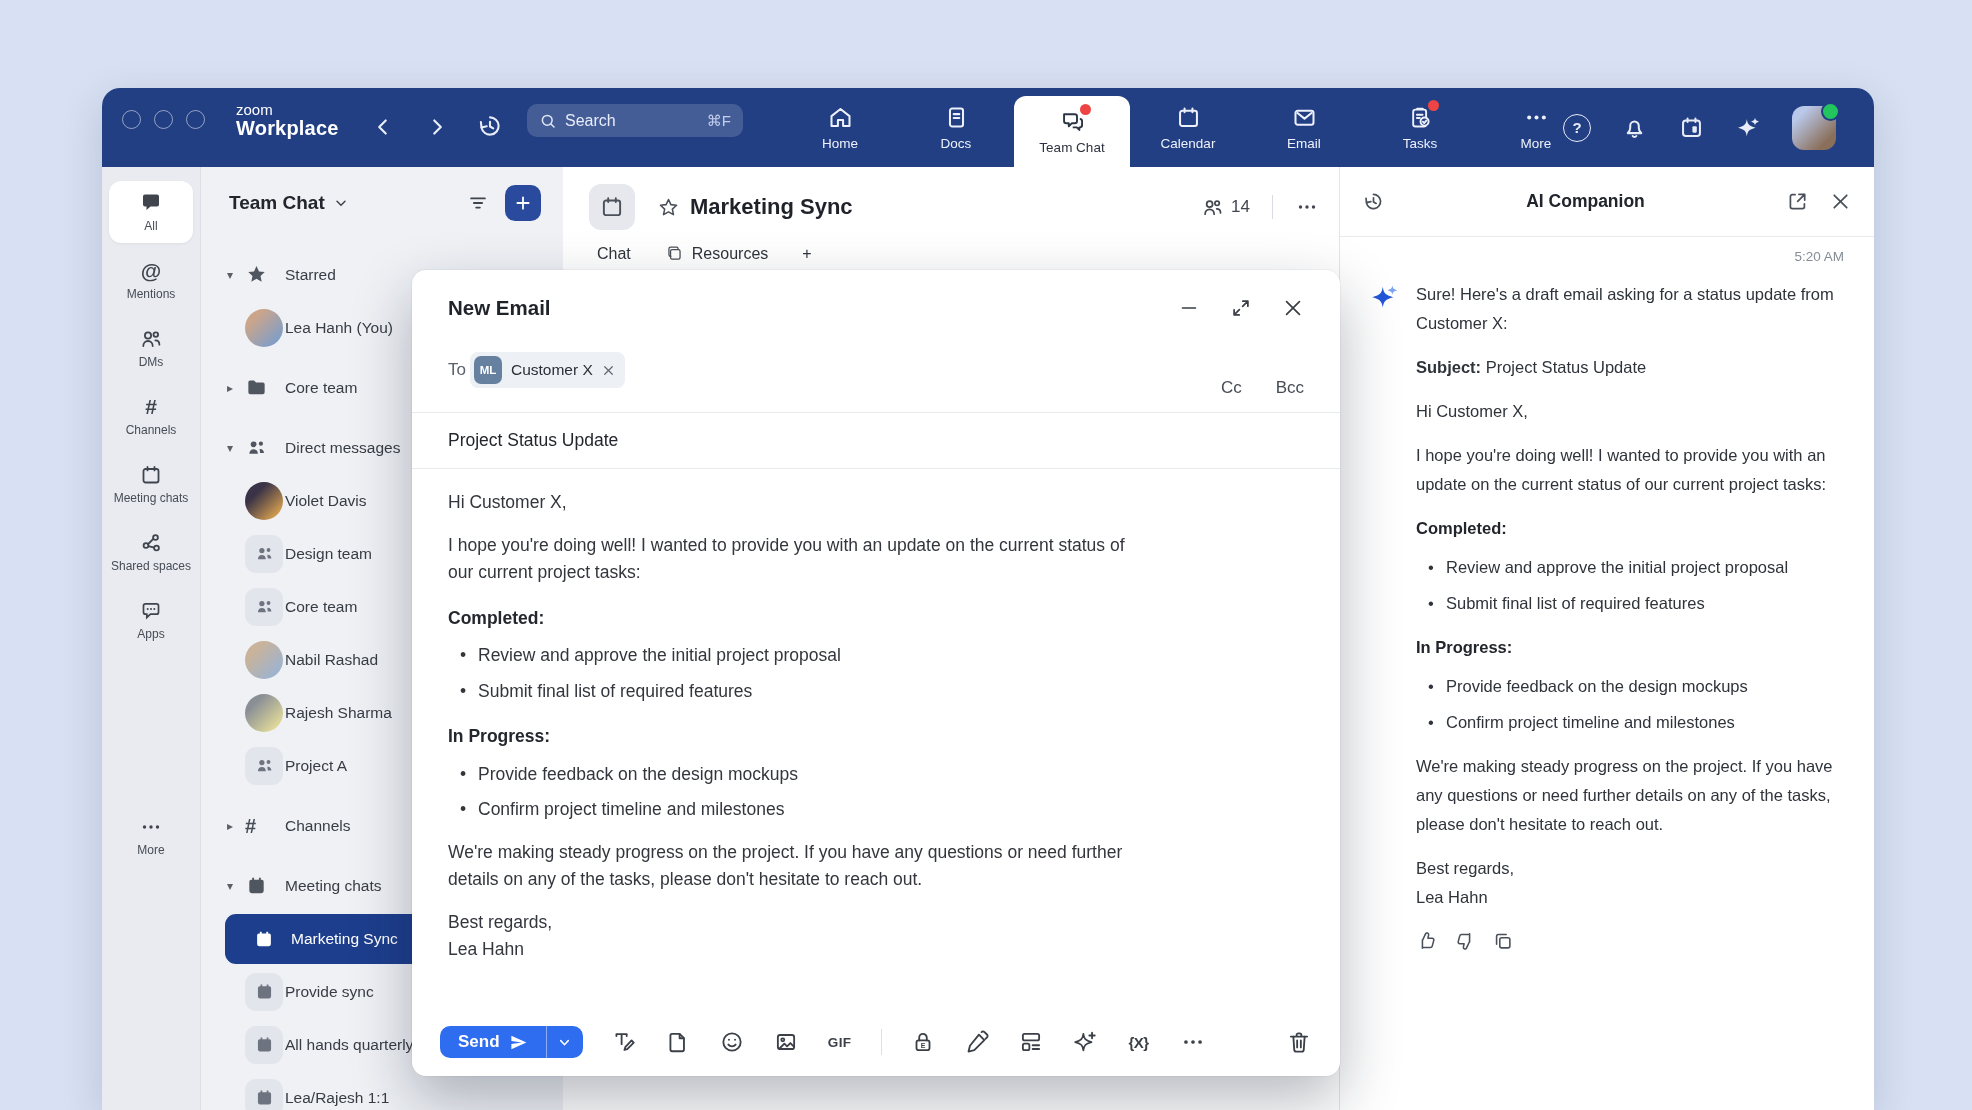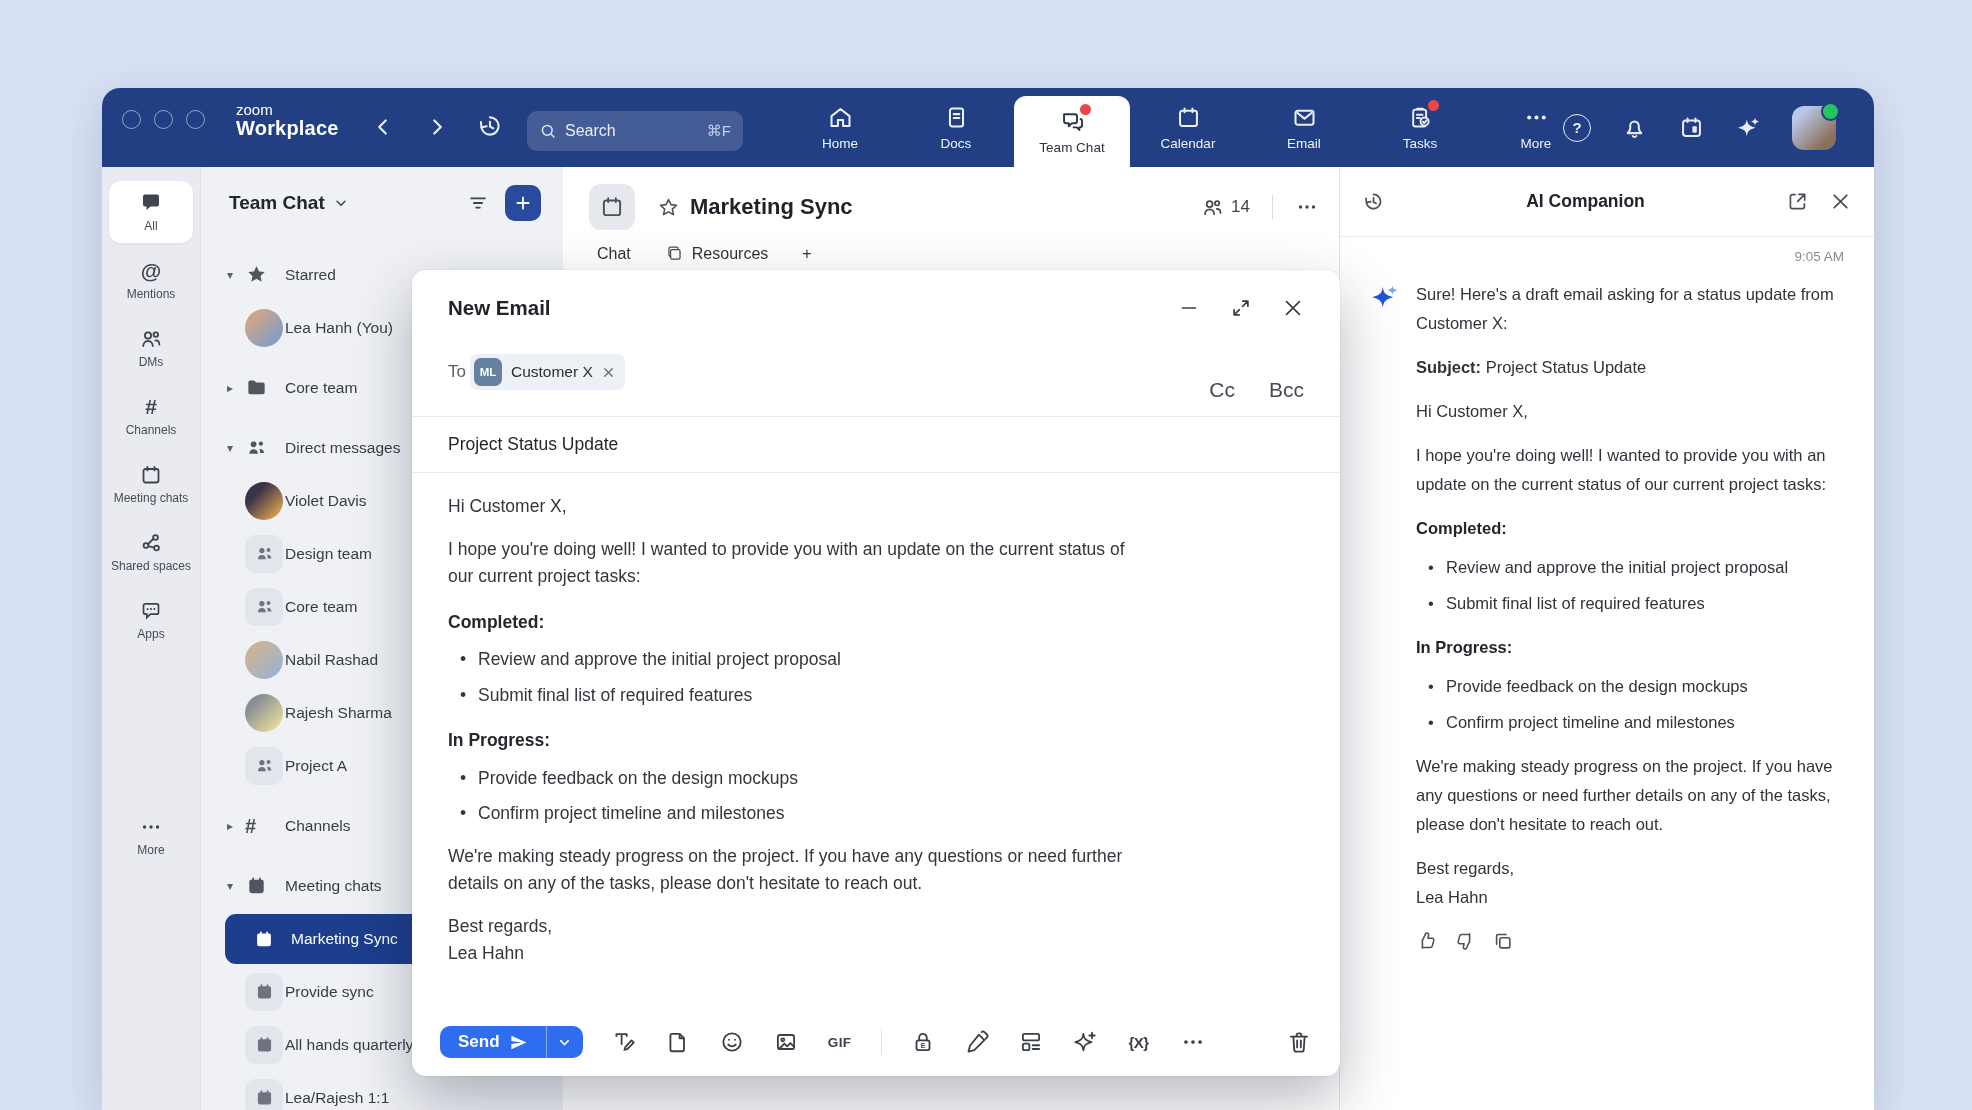--- a/index.html
+++ b/index.html
@@ -7,21 +7,21 @@
   .window{position:absolute;left:102px;top:88px;width:1772px;height:1022px;border-radius:18px 18px 0 0;overflow:hidden;box-shadow:0 12px 40px rgba(30,45,90,.18);background:#fff;}
   
   .navbar{position:absolute;left:0;top:0;right:0;height:79px;background:#223f84;}
   .lights{position:absolute;left:20px;top:22px;display:flex;gap:13px;}
   .light{width:17px;height:17px;border-radius:50%;border:1.6px solid rgba(255,255,255,.5);}
   .brand{position:absolute;left:134px;top:14px;color:#fff;line-height:1.05;}
   .brand .b1{font-size:15px;font-weight:400;display:block;}
   .brand .b2{font-size:20px;font-weight:600;display:block;letter-spacing:.2px;}
   .nav-arrow{position:absolute;top:26px;width:26px;height:26px;color:#e8ecf7;}
   .hist{position:absolute;top:24px;width:28px;height:28px;color:#e8ecf7;}
-  .search{position:absolute;left:425px;top:23px;width:192px;height:40px;border-radius:10px;background:rgba(255,255,255,.16);display:flex;align-items:center;padding:0 12px;color:#dfe6f6;gap:8px;}
+  .search{position:absolute;left:425px;top:16px;width:192px;height:33px;border-radius:10px;background:rgba(255,255,255,.16);display:flex;align-items:center;padding:0 12px;color:#dfe6f6;gap:8px;}
   .search .ph{font-size:16px;color:#e8edf9;flex:1;}
   .search .sc{font-size:15px;color:#c3cfec;}
   .tabs{position:absolute;left:680px;top:0;height:79px;display:flex;}
   .tab{width:116px;height:79px;display:flex;flex-direction:column;align-items:center;justify-content:center;gap:5px;color:#eef1fb;position:relative;}
   .tab .tlabel{font-size:13.5px;}
   .tab .ticon{width:27px;height:27px;position:relative;}
   .tab.active{background:#fff;border-radius:12px 12px 0 0;height:71px;align-self:flex-end;color:#2c3240;}
   .tab.active .ticon{color:#2c3545;}
   .dot{position:absolute;width:11px;height:11px;border-radius:50%;background:#ef4444;top:-4px;right:-5px;}
   .nav-right{position:absolute;right:38px;top:0;height:79px;display:flex;align-items:center;gap:30px;color:#e8ecf7;}
@@ -106,21 +106,21 @@
   .mo-head{display:flex;align-items:center;padding:26px 36px 10px 36px;}
   .mo-title{font-size:20.5px;font-weight:700;color:#1f232a;flex:1;}
   .mo-ic{width:22px;height:22px;color:#3a3f46;margin-left:30px;}
   .to-row{display:flex;align-items:center;padding:12px 36px 14px 36px;}
   .to-lbl{font-size:17px;color:#5a616b;margin-right:4px;}
   .chip{display:flex;align-items:center;background:#edf0f5;border-radius:8px;height:36px;padding:0 10px 0 4px;gap:9px;}
   .chip-av{width:28px;height:28px;border-radius:7px;background:#66809f;color:#fff;font-size:11.5px;font-weight:700;display:flex;align-items:center;justify-content:center;}
   .chip-name{font-size:15.5px;color:#2b2f36;}
   .chip-x{width:13px;height:13px;color:#5f6670;}
   .to-sp{flex:1;}
-  .ccbcc{font-size:21px;color:#454b54;margin-left:34px;margin-top:36px;}
+  .ccbcc{font-size:17px;color:#454b54;margin-left:34px;margin-top:36px;}
   .hr{height:1px;background:#e8eaed;}
   .subject{padding:17px 36px;font-size:17.5px;color:#23262c;}
   .email-body{padding:20px 36px 0 36px;font-size:17.5px;line-height:27.5px;color:#33363c;}
   .email-body p{margin:0 0 15px 0;max-width:700px;}
   .email-body .hd{font-weight:700;color:#24272d;margin:18px 0 10px 0;}
   .email-body li{margin-bottom:8px;}
   .sig{margin-top:50px;}
   .toolbar{position:absolute;left:0;right:0;bottom:18px;display:flex;align-items:center;padding:0 28px;}
   .send{display:flex;height:32px;border-radius:10px;overflow:hidden;background:#2e6cf0;color:#fff;}
   .send .s-main{display:flex;align-items:center;gap:9px;padding:0 18px;font-size:17px;font-weight:600;}
@@ -601,21 +601,21 @@
                 <path d="M13.5 4.5 H19.5 V10.5 M19.5 4.5 L12.2 11.8"></path>
               </svg>
         </span>
         <span class="ai-hic right">
           <svg viewBox="0 0 24 24" fill="none" stroke="currentColor" stroke-width="1.8" stroke-linecap="round">
                 <path d="M5.5 5.5 L18.5 18.5 M18.5 5.5 L5.5 18.5"></path>
               </svg>
         </span>
       </div>
       <div class="ai-scroll">
-        <div class="tstamp">9:05 AM</div>
+        <div class="tstamp">5:20 AM</div>
         <div class="ai-msg">
           <svg class="spark" viewBox="0 0 24 24">
                 <path fill="#2356d8" d="M10.2 3.8 C10.9 8.7 12.1 10.4 18.6 12.1 C12.1 13.8 10.9 15.5 10.2 20.4 C9.5 15.5 8.3 13.8 1.8 12.1 C8.3 10.4 9.5 8.7 10.2 3.8 Z"></path>
                 <path fill="#7ea4f2" d="M17.9 2.6 C18.2 4.9 18.8 5.7 21.8 6.5 C18.8 7.3 18.2 8.1 17.9 10.4 C17.6 8.1 17 7.3 14 6.5 C17 5.7 17.6 4.9 17.9 2.6 Z"></path>
               </svg>
           <div class="ai-body">
             <p>Sure! Here's a draft email asking for a status update from Customer X:</p>
             <p><b>Subject:</b> <span>Project Status Update</span></p>
             <p>Hi Customer X,</p>
             <p>I hope you're doing well! I wanted to provide you with an update on the current status of our current project tasks:</p>

